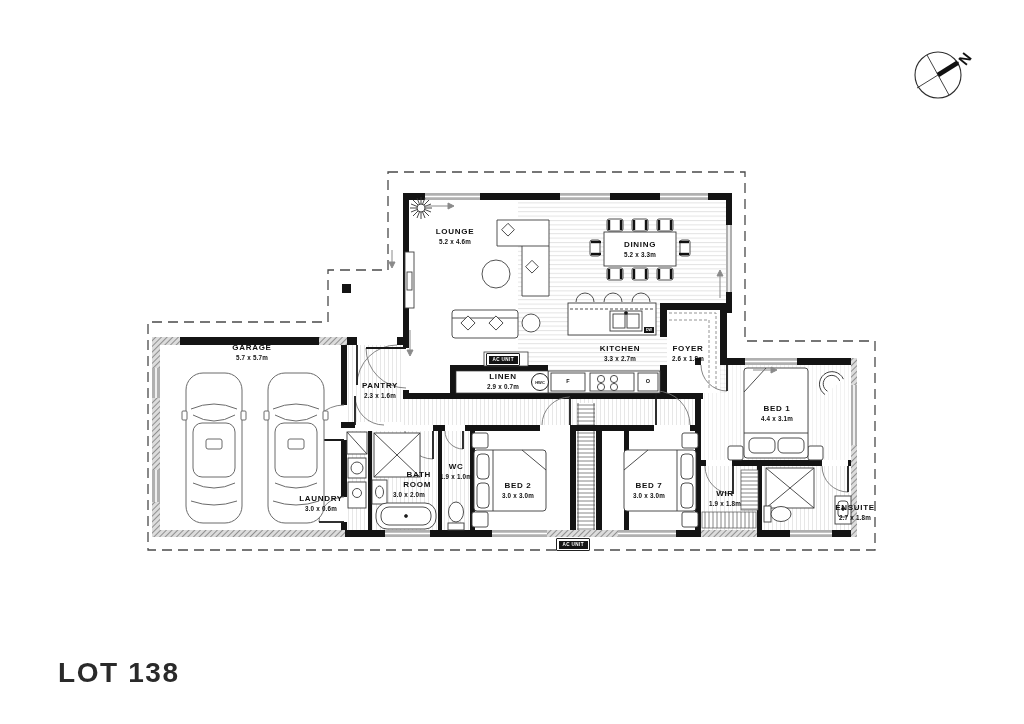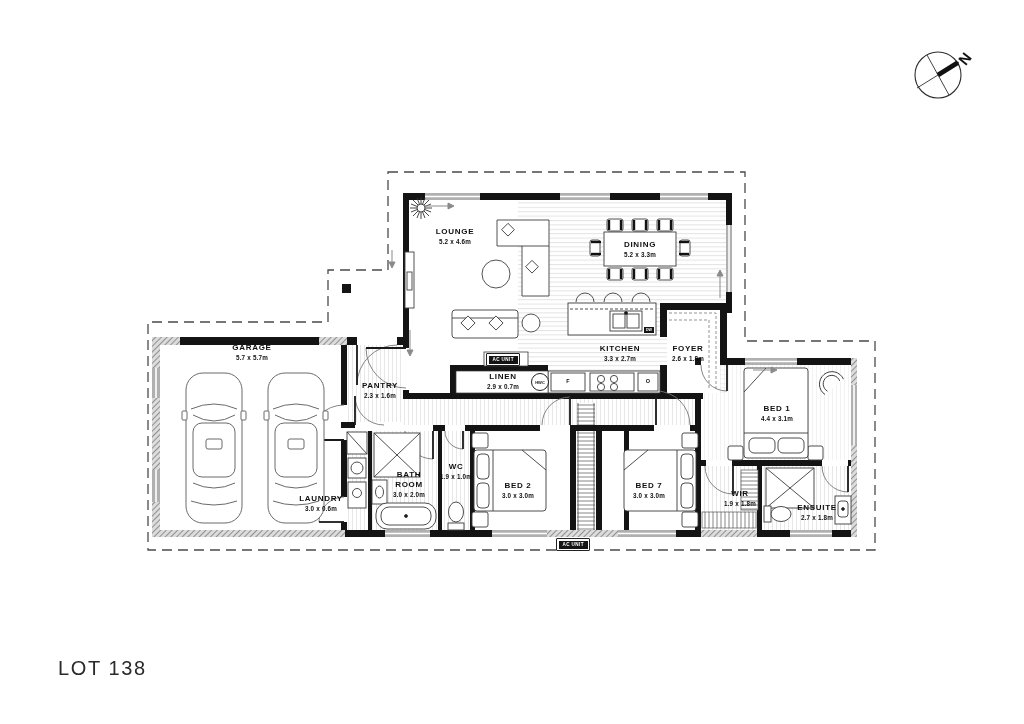--- a/index.html
+++ b/index.html
@@ -2,29 +2,29 @@
 <html><head>
 <meta charset="utf-8">
 <style>
   html,body{margin:0;padding:0;}
   body{width:1024px;height:724px;position:relative;background:#ffffff;overflow:hidden;
        font-family:"Liberation Sans",sans-serif;}
   #plan-svg{position:absolute;left:0;top:0;}
   .rl{position:absolute;transform:translateX(-50%);text-align:center;color:#0f0f0f;z-index:5;}
   .rl .nm{font-size:8px;font-weight:700;letter-spacing:.7px;line-height:1.25;}
   .rl .dm{font-size:6.3px;font-weight:700;letter-spacing:.2px;margin-top:1px;}
-  .rl.wrap .nm{width:44px;margin:0 auto;}
+  .rl.wrap .nm{width:44px;margin:0 auto;text-align:right;}
   .tl{position:absolute;font-weight:700;color:#111;z-index:6;text-align:center;}
   .acbox{position:absolute;z-index:6;background:#fff;border:.8px solid #222;padding:1.5px;border-radius:1px;}
   .acbox .inner{background:#141414;color:#fff;font-size:4.6px;font-weight:700;letter-spacing:.4px;
         padding:1.5px 4px;white-space:nowrap;}
   .dwbox{position:absolute;z-index:6;background:#141414;color:#fff;font-size:3.6px;font-weight:700;
         padding:1px 2px;}
-  .lot{position:absolute;left:58px;top:657px;font-size:20px;letter-spacing:1.6px;color:#2a2a2a;
-        font-weight:400;z-index:5;}
+  .lot{position:absolute;left:58px;top:657px;font-size:28px;letter-spacing:1.6px;color:#2a2a2a;
+        font-weight:700;z-index:5;}
 </style>
 </head>
 <body>
 
 <svg id="plan-svg" width="1024" height="724" viewBox="0 0 1024 724">
   <defs>
     <pattern id="patFloor" width="4" height="4.4" patternUnits="userSpaceOnUse">
       <rect width="4" height="4.4" fill="#ffffff"></rect>
         <line x1="0" y1="0.5" x2="4" y2="0.5" stroke="#e3e3e3" stroke-width="1"></line>
     </pattern>
@@ -460,25 +460,25 @@
   <div class="dm">3.0 x 3.0m</div>
 </div>
 <div class="rl" style="left:649px;top:481px">
   <div class="nm">BED 7</div>
   <div class="dm">3.0 x 3.0m</div>
 </div>
 <div class="rl" style="left:777px;top:404px">
   <div class="nm">BED 1</div>
   <div class="dm">4.4 x 3.1m</div>
 </div>
-<div class="rl" style="left:740px;top:489px">
+<div class="rl" style="left:725px;top:489px">
   <div class="nm">WIR</div>
   <div class="dm">1.9 x 1.8m</div>
 </div>
-<div class="rl" style="left:817px;top:503px">
+<div class="rl" style="left:855px;top:503px">
   <div class="nm">ENSUITE</div>
   <div class="dm">2.7 x 1.8m</div>
 </div>
 
 <div class="acbox" style="left:486px;top:353px">
   <div class="inner">AC UNIT</div>
 </div>
 <div class="acbox" style="left:556px;top:538px">
   <div class="inner">AC UNIT</div>
 </div>

